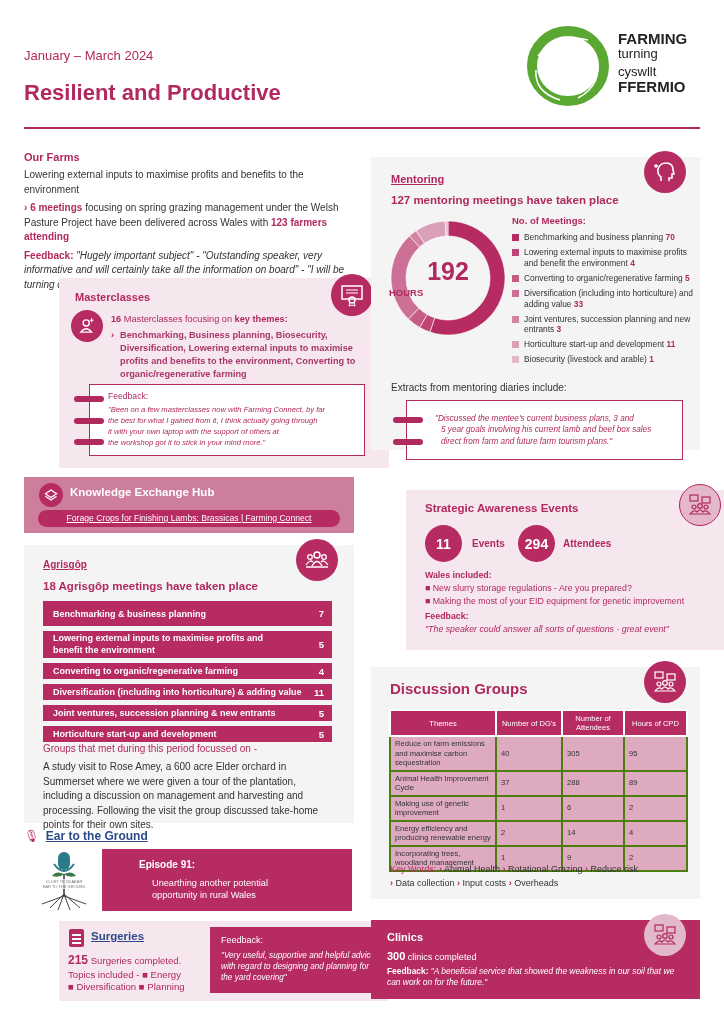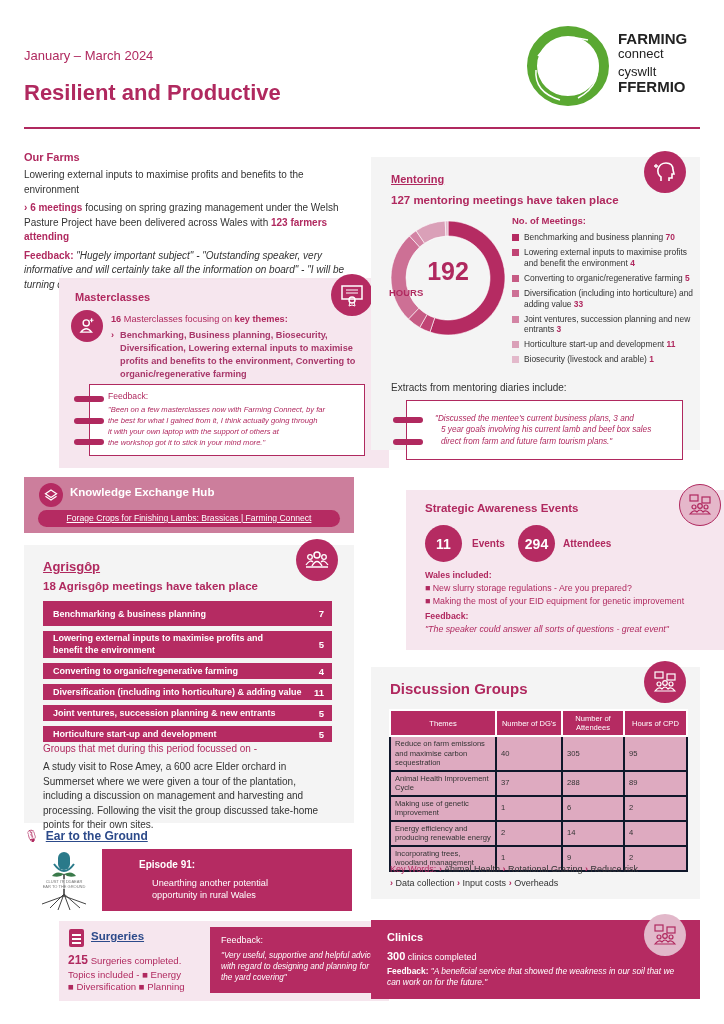--- a/index.html
+++ b/index.html
@@ -32,38 +32,38 @@
 
   .agri-row { background: #b52b62; color: #fff; font-size: 9px; font-weight: bold; display: flex; justify-content: space-between; align-items: center; padding: 0 8px 0 10px; margin-bottom: 5px; }
   .agri-row .n { font-size: 9.5px; }
 
   .legend-item { display: flex; align-items: flex-start; font-size: 8.4px; color: #333; line-height: 1.3; margin-bottom: 4px; }
   .legend-item .sq { width: 7px; height: 7px; margin-top: 2px; margin-right: 5px; flex-shrink: 0; }
   .legend-item .v { color: #b0295f; font-weight: bold; }
 
   table.dg { border-collapse: collapse; font-size: 7.6px; }
   table.dg th { background: #b52b62; color: #fff; font-weight: normal; padding: 3px 4px; border: 2px solid #fff; text-align: center; line-height: 1.2; }
-  table.dg td { background: #deaac0; color: #333; padding: 2px 4px; border: 2px solid #0f172a; line-height: 1.25; vertical-align: middle; }
+  table.dg td { background: #deaac0; color: #333; padding: 2px 4px; border: 2px solid #4d7c0f; line-height: 1.25; vertical-align: middle; }
 </style>
 </head>
 <body>
 
 <div class="abs hdr-date">January – March 2024</div>
 <div class="abs hdr-title">Resilient and Productive</div>
 <div class="abs logo">
   <svg viewBox="0 0 84 80" width="84" height="80">
     <ellipse cx="42" cy="40" rx="36" ry="35" fill="none" stroke="#5aa832" stroke-width="10"></ellipse>
     <path d="M12 30 Q30 6 62 14" fill="none" stroke="#fff" stroke-width="1.5"></path>
     <path d="M70 30 Q78 58 52 72" fill="none" stroke="#fff" stroke-width="1.5"></path>
     <path d="M34 74 Q8 66 10 44" fill="none" stroke="#fff" stroke-width="1.5"></path>
   </svg>
 </div>
 <div class="abs logo-text">
   <div class="big">FARMING</div>
-  <div class="small">connect</div>
+  <div class="small">turning</div>
   <div class="small" style="margin-top:5px">cyswllt</div>
   <div class="big">FFERMIO</div>
 </div>
 <div class="abs hdr-line"></div>
 
 <div class="abs" style="left:24px;top:151px;width:330px;">
   <div class="h2" style="font-size:11px;margin-bottom:5px">Our Farms</div>
   <div class="body-txt" style="margin-bottom:4px">Lowering external inputs to maximise profits and benefits to the environment</div>
   <div class="body-txt" style="margin-bottom:4px">
     <span class="chev">›</span>
@@ -128,21 +128,21 @@
   <div class="abs circle-icon" style="left:272px;top:-6px;">
     <svg viewBox="0 0 26 26">
         <circle cx="13" cy="8" r="3" fill="none" stroke="#fff" stroke-width="1.5"></circle>
         <circle cx="6" cy="10" r="2.3" fill="none" stroke="#fff" stroke-width="1.3"></circle>
         <circle cx="20" cy="10" r="2.3" fill="none" stroke="#fff" stroke-width="1.3"></circle>
         <path d="M8 19 Q13 10 18 19" fill="none" stroke="#fff" stroke-width="1.5"></path>
         <path d="M2 18 Q6 12 9 15 M24 18 Q20 12 17 15" fill="none" stroke="#fff" stroke-width="1.3"></path>
         <line x1="2" y1="20" x2="24" y2="20" stroke="#fff" stroke-width="1.5"></line>
       </svg>
   </div>
-  <div class="abs h2" style="left:19px;top:14px;font-size:13px;text-decoration:underline">Agrisgôp</div>
+  <div class="abs h2" style="left:19px;top:14px;font-size:10px;text-decoration:underline">Agrisgôp</div>
   <div class="abs h2" style="left:19px;top:35px;font-size:11.5px">18 Agrisgôp meetings have taken place</div>
   <div class="abs" style="left:19px;top:56px;width:289px;">
     <div class="agri-row" style="height:25px">
         <span>Benchmarking &amp; business planning</span>
         <span class="n">7</span>
       </div>
     <div class="agri-row" style="height:27px">
         <span style="width:220px;line-height:1.3">Lowering external inputs to maximise profits and benefit the environment</span>
         <span class="n">5</span>
       </div>

